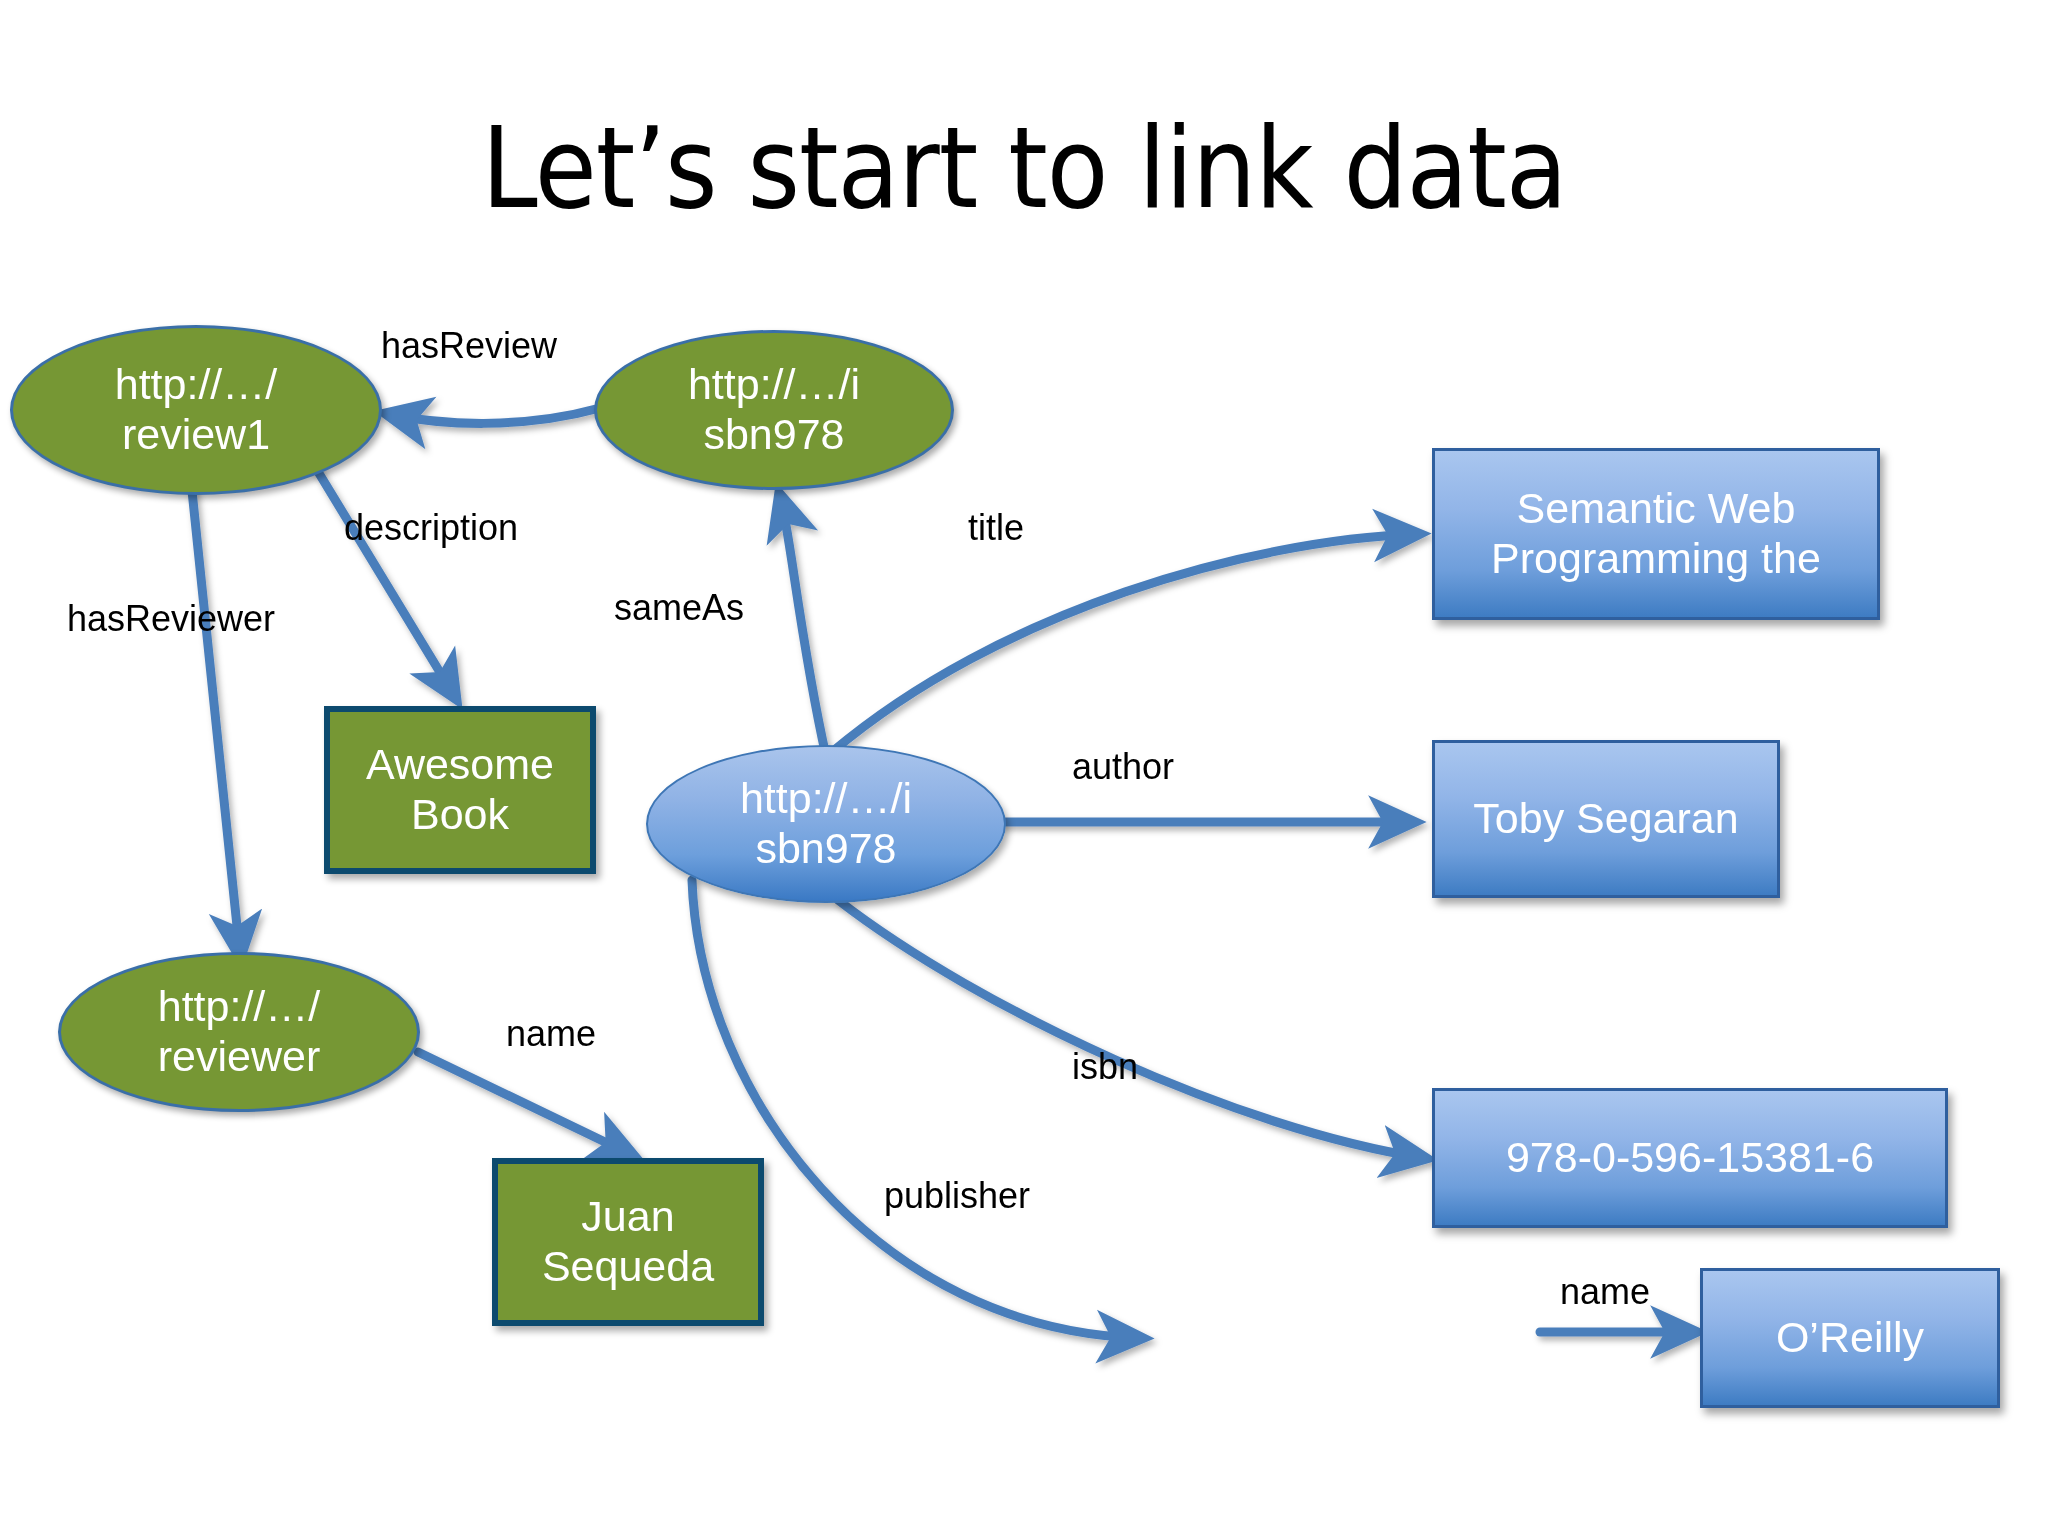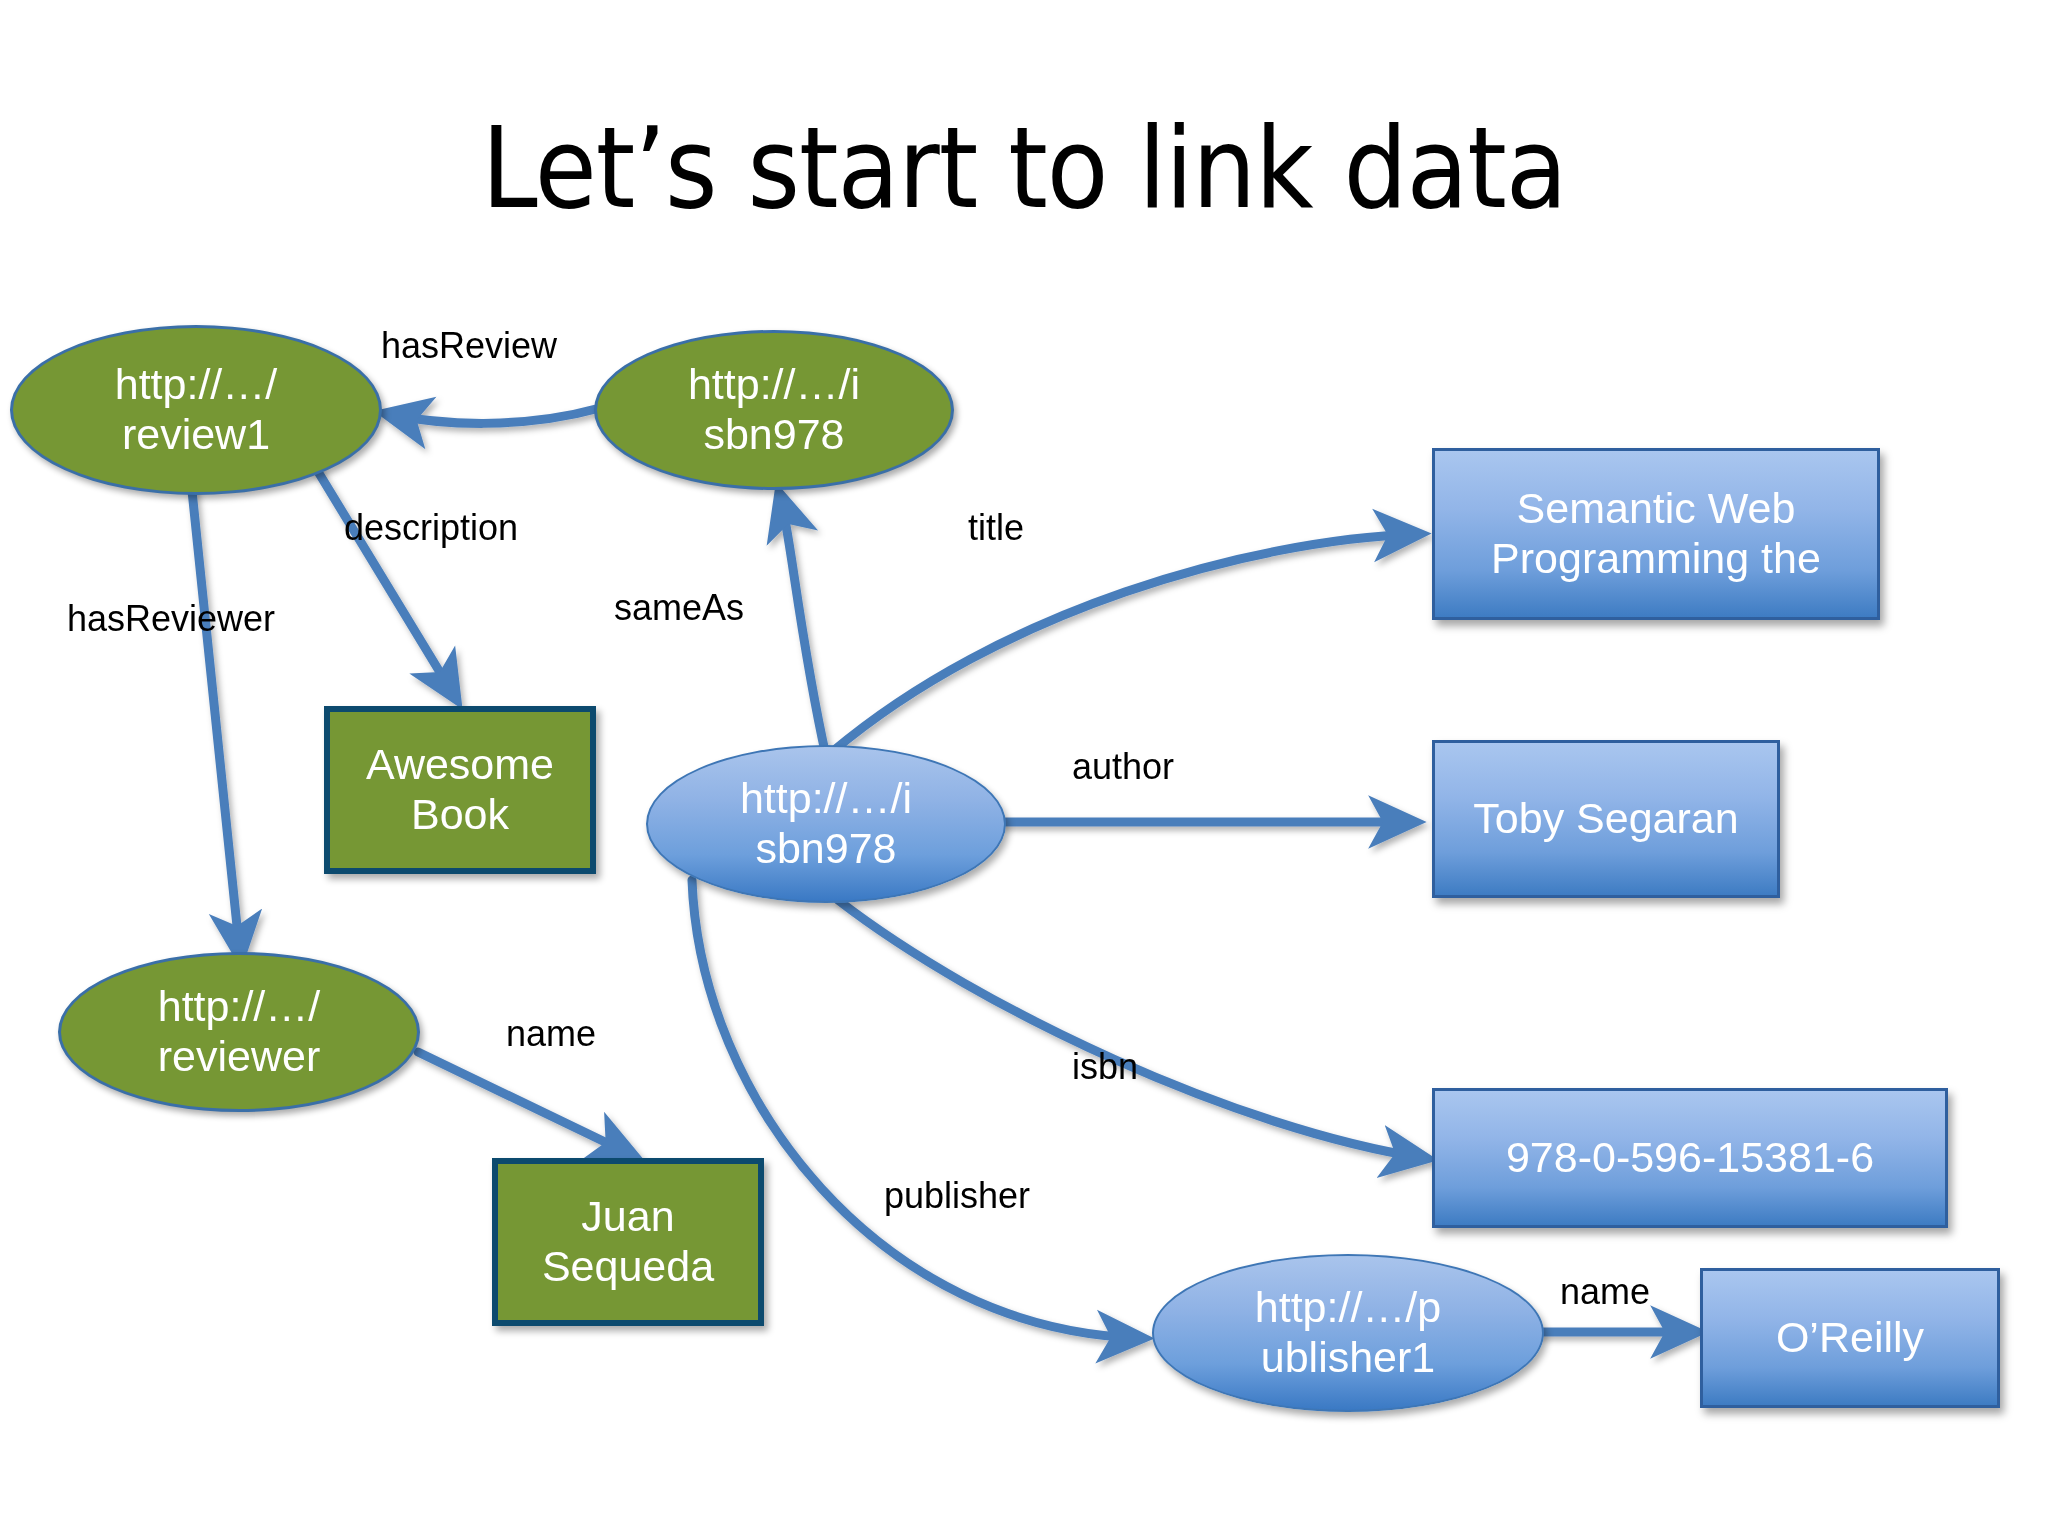--- a/index.html
+++ b/index.html
@@ -211,24 +211,18 @@
   </div>
 
   <div class="node rect-blue" style="left:1432px; top:740px; width:348px; height:158px;">
     <div>Toby Segaran</div>
   </div>
 
   <div class="node rect-blue" style="left:1432px; top:1088px; width:516px; height:140px;">
     <div>978-0-596-15381-6</div>
   </div>
 
-  <div class="node ellipse-blue" style="left:1152px; top:1254px; width:392px; height:158px;">
-    <div>
-      <div>http://…/p</div>
-      <div>ublisher1</div>
-    </div>
-  </div>
 
   <div class="node rect-blue" style="left:1700px; top:1268px; width:300px; height:140px;">
     <div>O’Reilly</div>
   </div>
 
 </div>
 
 </body></html>

